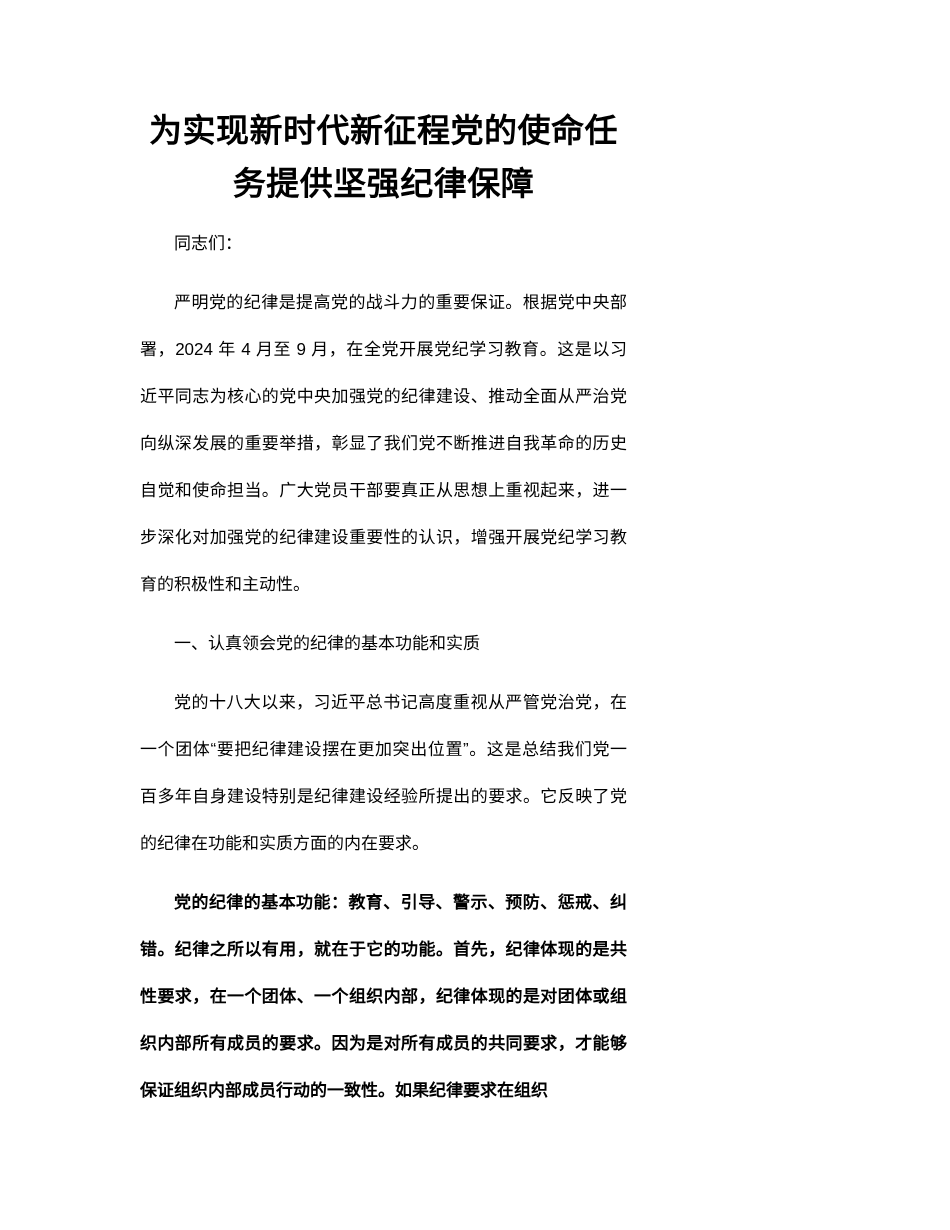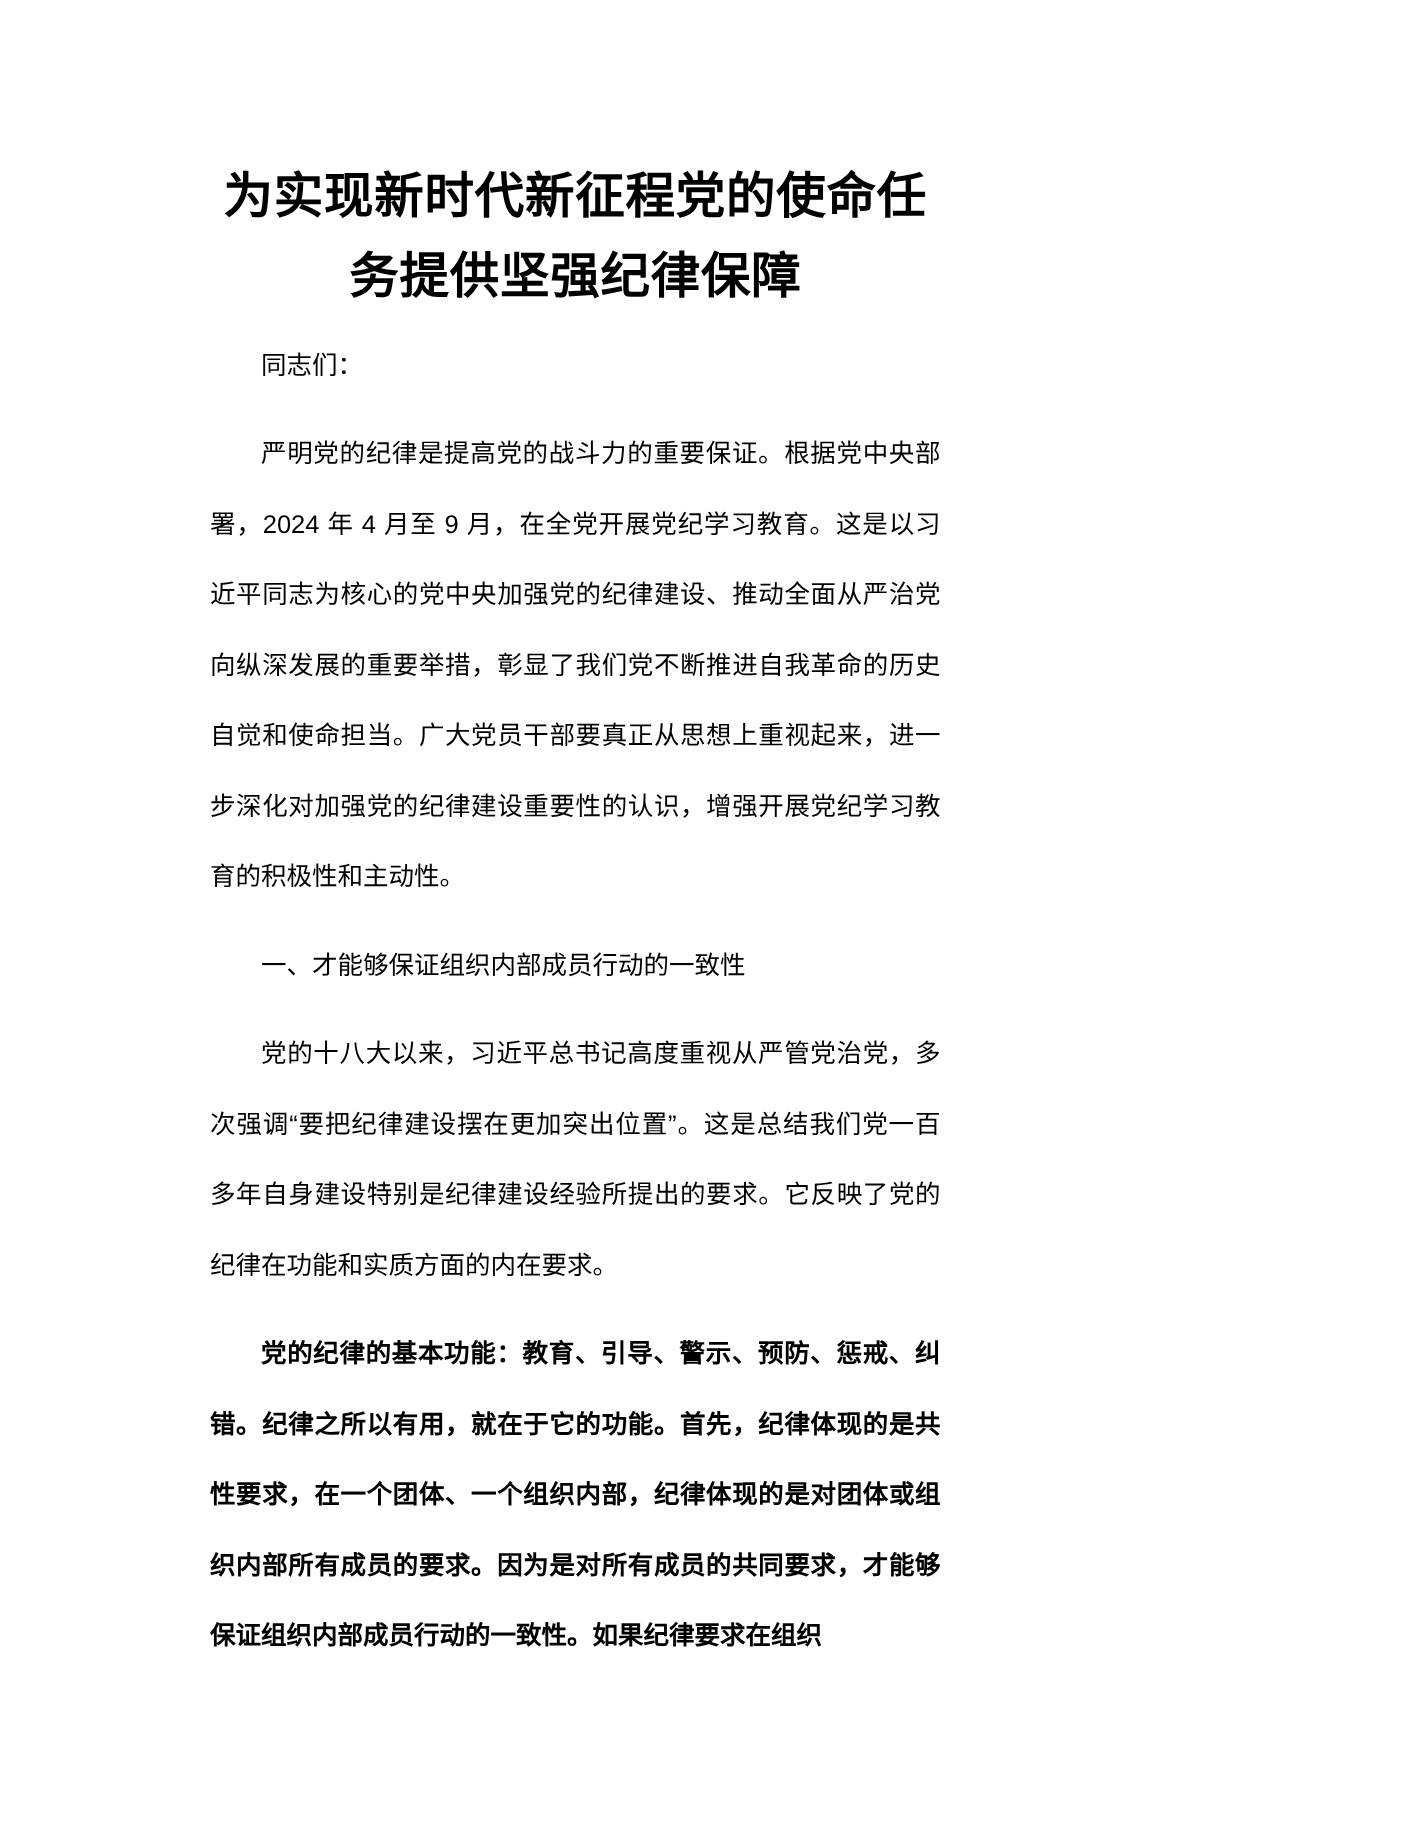--- a/index.html
+++ b/index.html
@@ -47,18 +47,18 @@
 </head>
 <body>
 
 <div class="page">
   <h1 class="doc-title">为实现新时代新征程党的使命任务提供坚强纪律保障</h1>
 
   <p class="body-para">同志们：</p>
 
   <p class="body-para">严明党的纪律是提高党的战斗力的重要保证。根据党中央部署，2024 年 4 月至 9 月，在全党开展党纪学习教育。这是以习近平同志为核心的党中央加强党的纪律建设、推动全面从严治党向纵深发展的重要举措，彰显了我们党不断推进自我革命的历史自觉和使命担当。广大党员干部要真正从思想上重视起来，进一步深化对加强党的纪律建设重要性的认识，增强开展党纪学习教育的积极性和主动性。</p>
 
-  <p class="body-para">一、才能够保证组织内部成员行动的一致性</p>
+  <p class="body-para">一、认真领会党的纪律的基本功能和实质</p>
 
-  <p class="body-para">党的十八大以来，习近平总书记高度重视从严管党治党，多次强调“要把纪律建设摆在更加突出位置”。这是总结我们党一百多年自身建设特别是纪律建设经验所提出的要求。它反映了党的纪律在功能和实质方面的内在要求。</p>
+  <p class="body-para">党的十八大以来，习近平总书记高度重视从严管党治党，在一个团体“要把纪律建设摆在更加突出位置”。这是总结我们党一百多年自身建设特别是纪律建设经验所提出的要求。它反映了党的纪律在功能和实质方面的内在要求。</p>
 
   <p class="body-para">党的纪律的基本功能：教育、引导、警示、预防、惩戒、纠错。纪律之所以有用，就在于它的功能。首先，纪律体现的是共性要求，在一个团体、一个组织内部，纪律体现的是对团体或组织内部所有成员的要求。因为是对所有成员的共同要求，才能够保证组织内部成员行动的一致性。如果纪律要求在组织</p>
 </div>
 
 </body></html>

